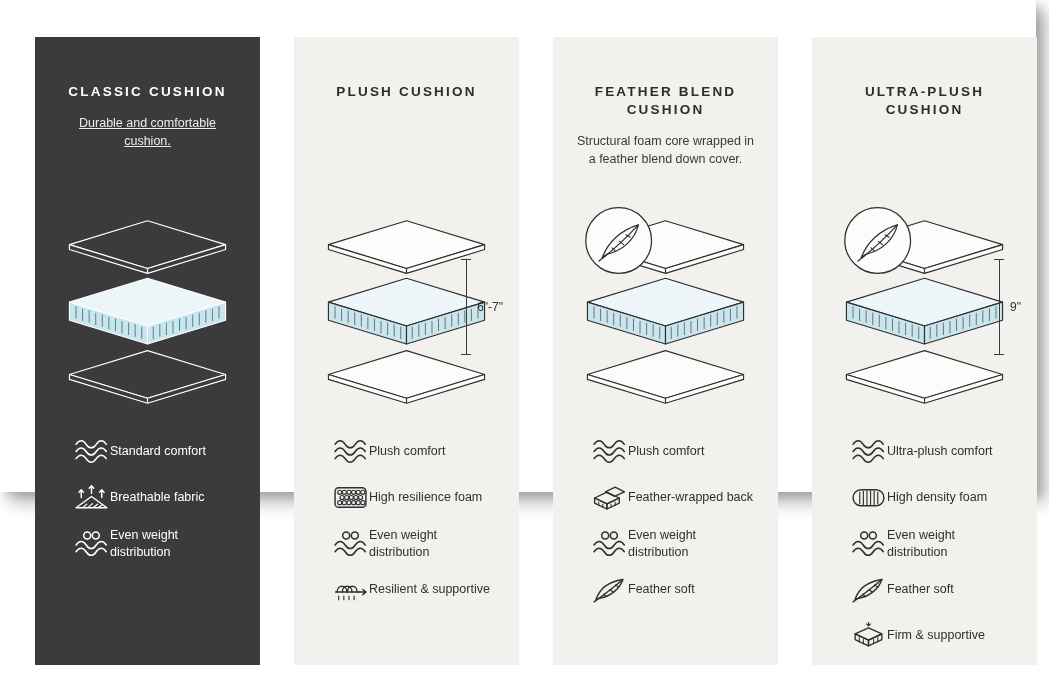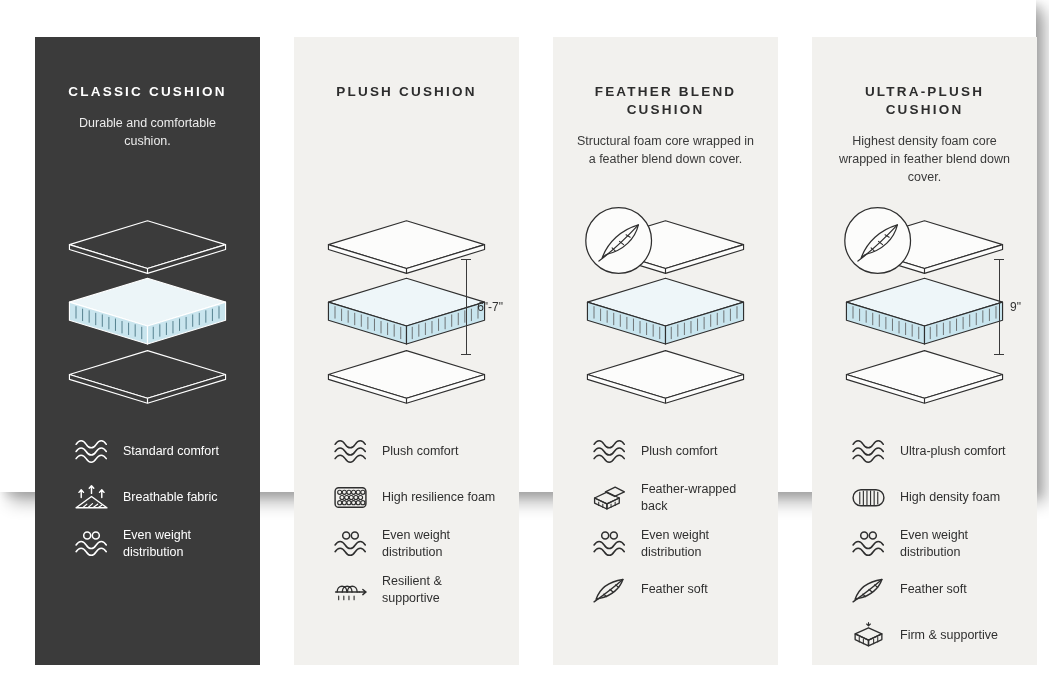--- a/index.html
+++ b/index.html
@@ -53,21 +53,21 @@
     color: #2d2d2d;
   }
   .col-dark .col-title { color: #ffffff; }
   .col-desc {
     margin: 0 auto;
     max-width: 186px;
     font-size: 12.5px;
     line-height: 1.42;
     color: #3a3a3a;
   }
-  .col-dark .col-desc { color: #ececec; max-width: 160px; }
+  .col-dark .col-desc { color: #ececec; max-width: 160px; text-decoration: underline; }
   .illus-wrap {
     height: 232px;
     position: relative;
     display: flex;
     align-items: center;
     justify-content: center;
   }
   .illus { width: 196px; height: auto; overflow: visible; }
   .dim {
     position: absolute;
@@ -91,21 +91,20 @@
   }
   .dim-label { font-size: 12px; color: #333333; white-space: nowrap; }
   .features {
     list-style: none;
     margin: 12px 0 0 0;
     padding: 0 0 0 20px;
   }
   .feature {
     display: flex;
     align-items: center;
-    gap: 13px;
     margin-bottom: 13px;
     min-height: 33px;
   }
   .f-icon { width: 37px; height: 27px; flex: none; display: block; }
   .f-label {
     font-size: 12.5px;
     line-height: 1.3;
     max-width: 126px;
     color: inherit;
   }
@@ -327,21 +326,20 @@
               <use href="#ic-feather"></use>
             </svg>
           <span class="f-label">Feather soft</span>
         </li>
       </ul>
     </div>
 
     <div class="column col-light">
       <div class="col-header">
         <h2 class="col-title">ULTRA-PLUSH CUSHION</h2>
-        <p class="col-desc">Highest density foam core wrapped in feather blend down cover.</p>
       </div>
       <div class="illus-wrap">
         <svg class="illus" viewBox="0 0 230 246">
           <use href="#cushion-stack"></use>
           <g transform="translate(58,42)">
               <use href="#feather-badge-sym"></use>
             </g>
         </svg>
         <div class="dim">
           <div class="dim-line"></div>

